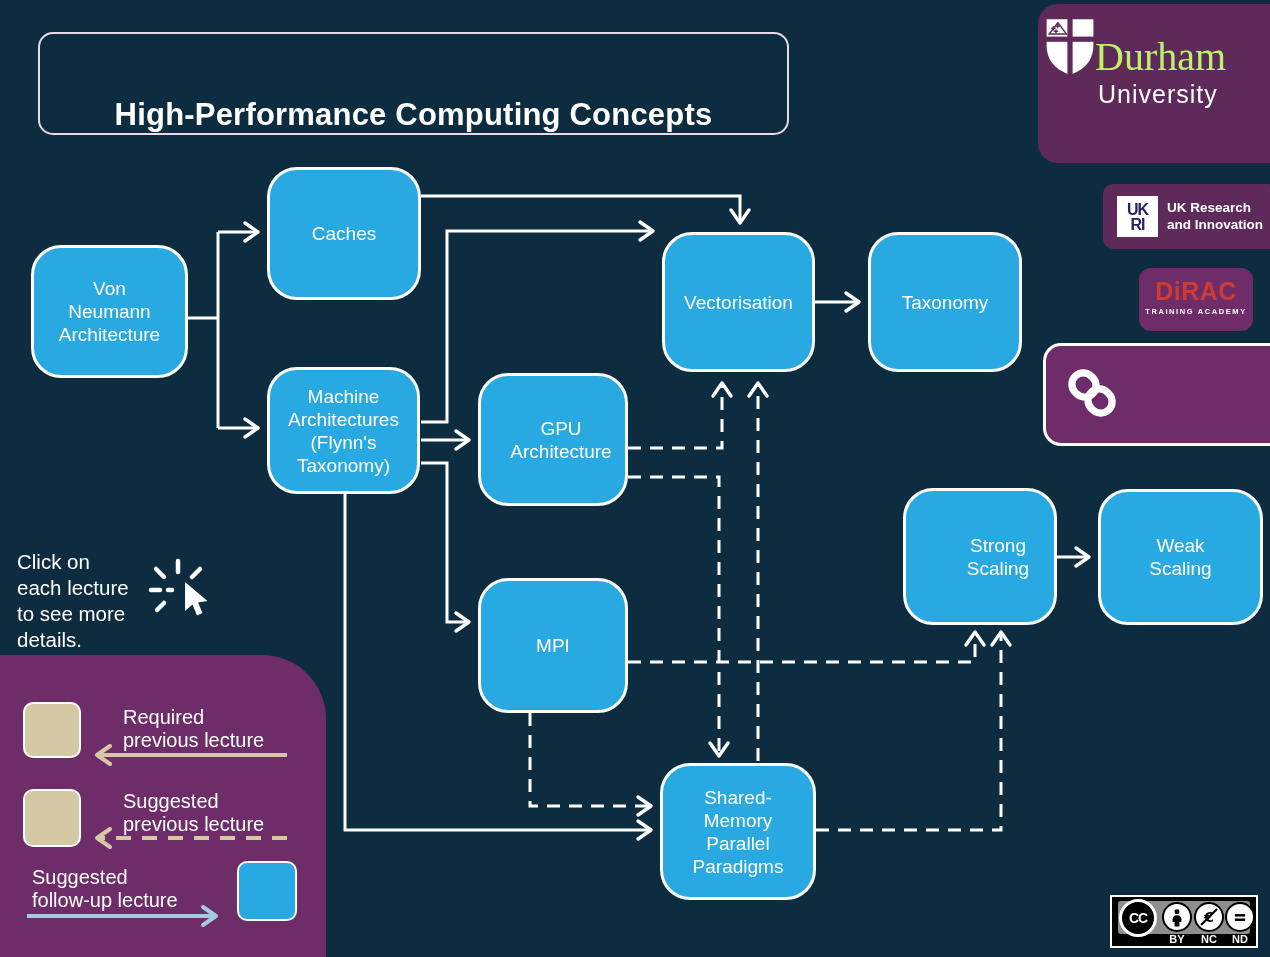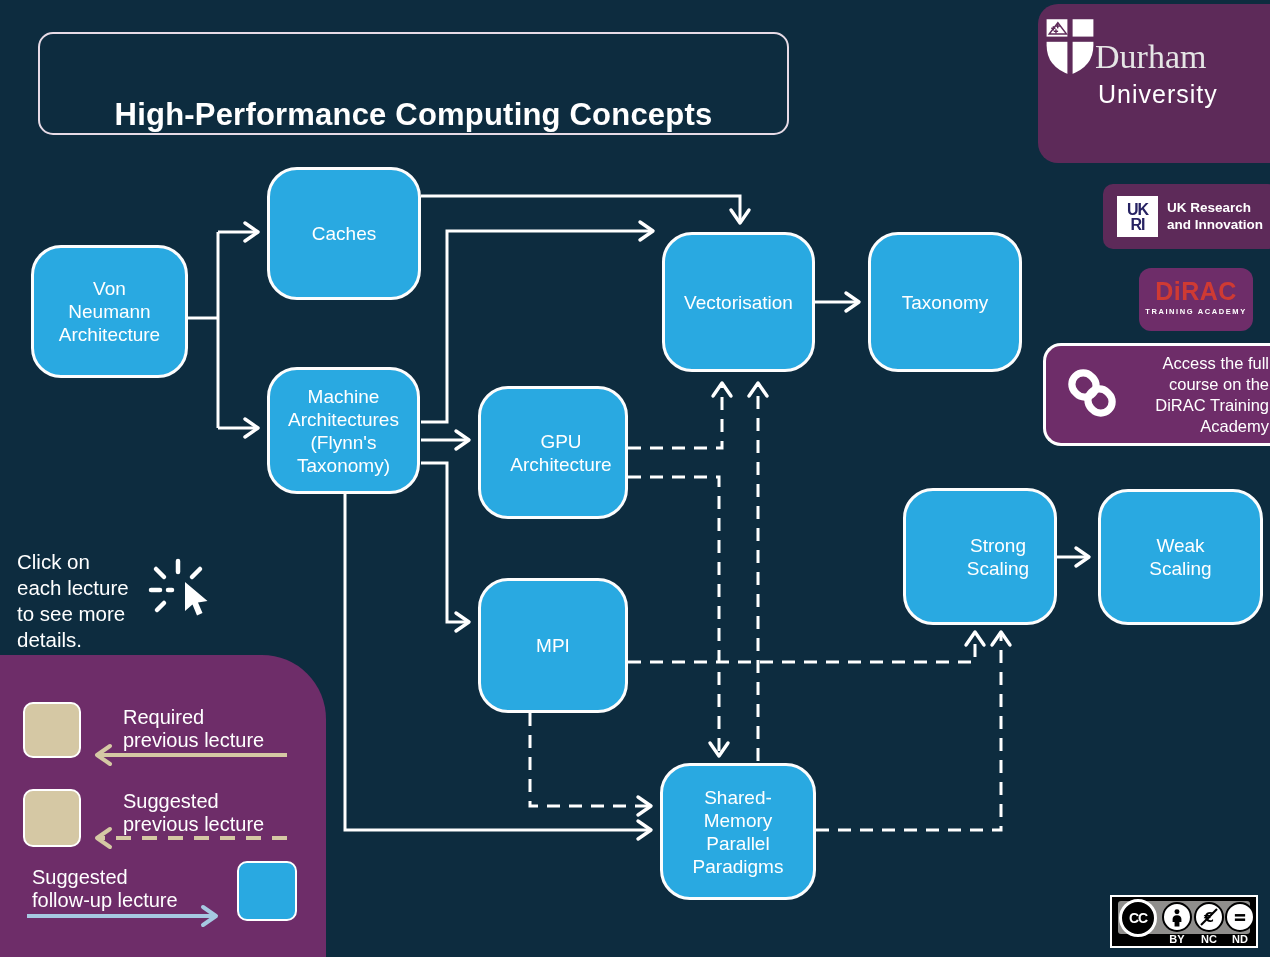--- a/index.html
+++ b/index.html
@@ -18,21 +18,21 @@
 
   
   .panel{position:absolute;background:var(--purple);z-index:0;}
   #title-box{
     left:38px;top:32px;width:747px;height:99px;border-radius:15px;
     border:2px solid #e7dbe6;display:flex;align-items:flex-end;justify-content:center;z-index:2;
   }
   #title-box h1{margin:0;color:#fff;font-size:31px;font-weight:bold;letter-spacing:.2px;}
 
   #durham-panel{left:1038px;top:4px;width:240px;height:159px;border-radius:20px 0 0 20px;background:var(--purple-dark);z-index:2;}
-  .durham-name{position:absolute;left:57px;top:36px;color:#e5e5e5;font-family:"Liberation Serif", serif;font-size:34px;line-height:34px;}
+  .durham-name{position:absolute;left:57px;top:36px;color:#bef264;font-family:"Liberation Serif", serif;font-size:40px;line-height:34px;}
   .durham-uni{position:absolute;left:60px;top:76px;color:#fff;font-weight:300;font-size:25px;letter-spacing:1px;}
   .durham-dept{position:absolute;left:61px;top:110px;color:#fff;font-size:15px;line-height:20px;}
 
   #ukri-panel{left:1103px;top:184px;width:175px;height:65px;border-radius:10px;background:var(--purple-dark);z-index:2;}
   .ukri-square{position:absolute;left:14px;top:12px;width:41px;height:41px;background:#fff;display:flex;flex-direction:column;align-items:center;justify-content:center;}
   .ukri-square span{color:var(--navy);font-weight:bold;font-size:16px;line-height:15px;letter-spacing:-1px;}
   .ukri-label{position:absolute;left:64px;top:15px;color:#fff;font-weight:bold;font-size:13.5px;line-height:17px;}
 
   #dirac-panel{left:1139px;top:268px;width:114px;height:63px;border-radius:12px;background:var(--purple);z-index:2;text-align:center;}
   .dirac-name{margin-top:9px;color:var(--red);font-weight:bold;font-size:25px;letter-spacing:.5px;}
@@ -108,24 +108,20 @@
   <div class="dirac-sub">TRAINING ACADEMY</div>
 </div>
 
 <div id="access-panel" class="panel">
   <svg class="abs" style="left:15px;top:16px" width="62" height="62" viewBox="0 0 60 60">
     <g transform="rotate(-45 30 30)" fill="none" stroke="#ffffff" stroke-width="7">
       <rect x="19" y="7" width="22" height="24" rx="11"></rect>
       <rect x="19" y="29" width="22" height="24" rx="11"></rect>
     </g>
   </svg>
-  <div class="access-text preline">Access the full
-course on the
-DiRAC Training
-Academy</div>
 </div>
 
 <div id="note-text" class="abs preline">Click on
 each lecture
 to see more
 details.</div>
 
 <div class="legend-square" style="left:23px;top:702px;width:54px;height:52px;background:var(--tan);"></div>
 <div class="legend-label preline" style="left:123px;top:706px;">Required
 previous lecture</div>
@@ -140,21 +136,21 @@
 
 <div id="diagram">
     <div class="node" style="left: 31px; top: 245px; width: 157px; height: 133px;">Von
 Neumann
 Architecture</div>
     <div class="node" style="left: 267px; top: 167px; width: 154px; height: 133px;">Caches</div>
     <div class="node" style="left: 267px; top: 367px; width: 153px; height: 127px;">Machine
 Architectures
 (Flynn's
 Taxonomy)</div>
-    <div class="node" style="left: 478px; top: 386px; width: 150px; height: 133px; padding-left: 16px;">GPU
+    <div class="node" style="left: 478px; top: 373px; width: 150px; height: 133px; padding-left: 16px;">GPU
 Architecture</div>
     <div class="node" style="left: 478px; top: 578px; width: 150px; height: 135px;">MPI</div>
     <div class="node" style="left: 662px; top: 232px; width: 153px; height: 140px;">Vectorisation</div>
     <div class="node" style="left: 868px; top: 232px; width: 154px; height: 140px;">Taxonomy</div>
     <div class="node" style="left: 903px; top: 488px; width: 154px; height: 137px; padding-left: 36px;">Strong
 Scaling</div>
     <div class="node" style="left: 1098px; top: 489px; width: 165px; height: 136px;">Weak
 Scaling</div>
     <div class="node" style="left: 660px; top: 763px; width: 156px; height: 137px;">Shared-
 Memory

